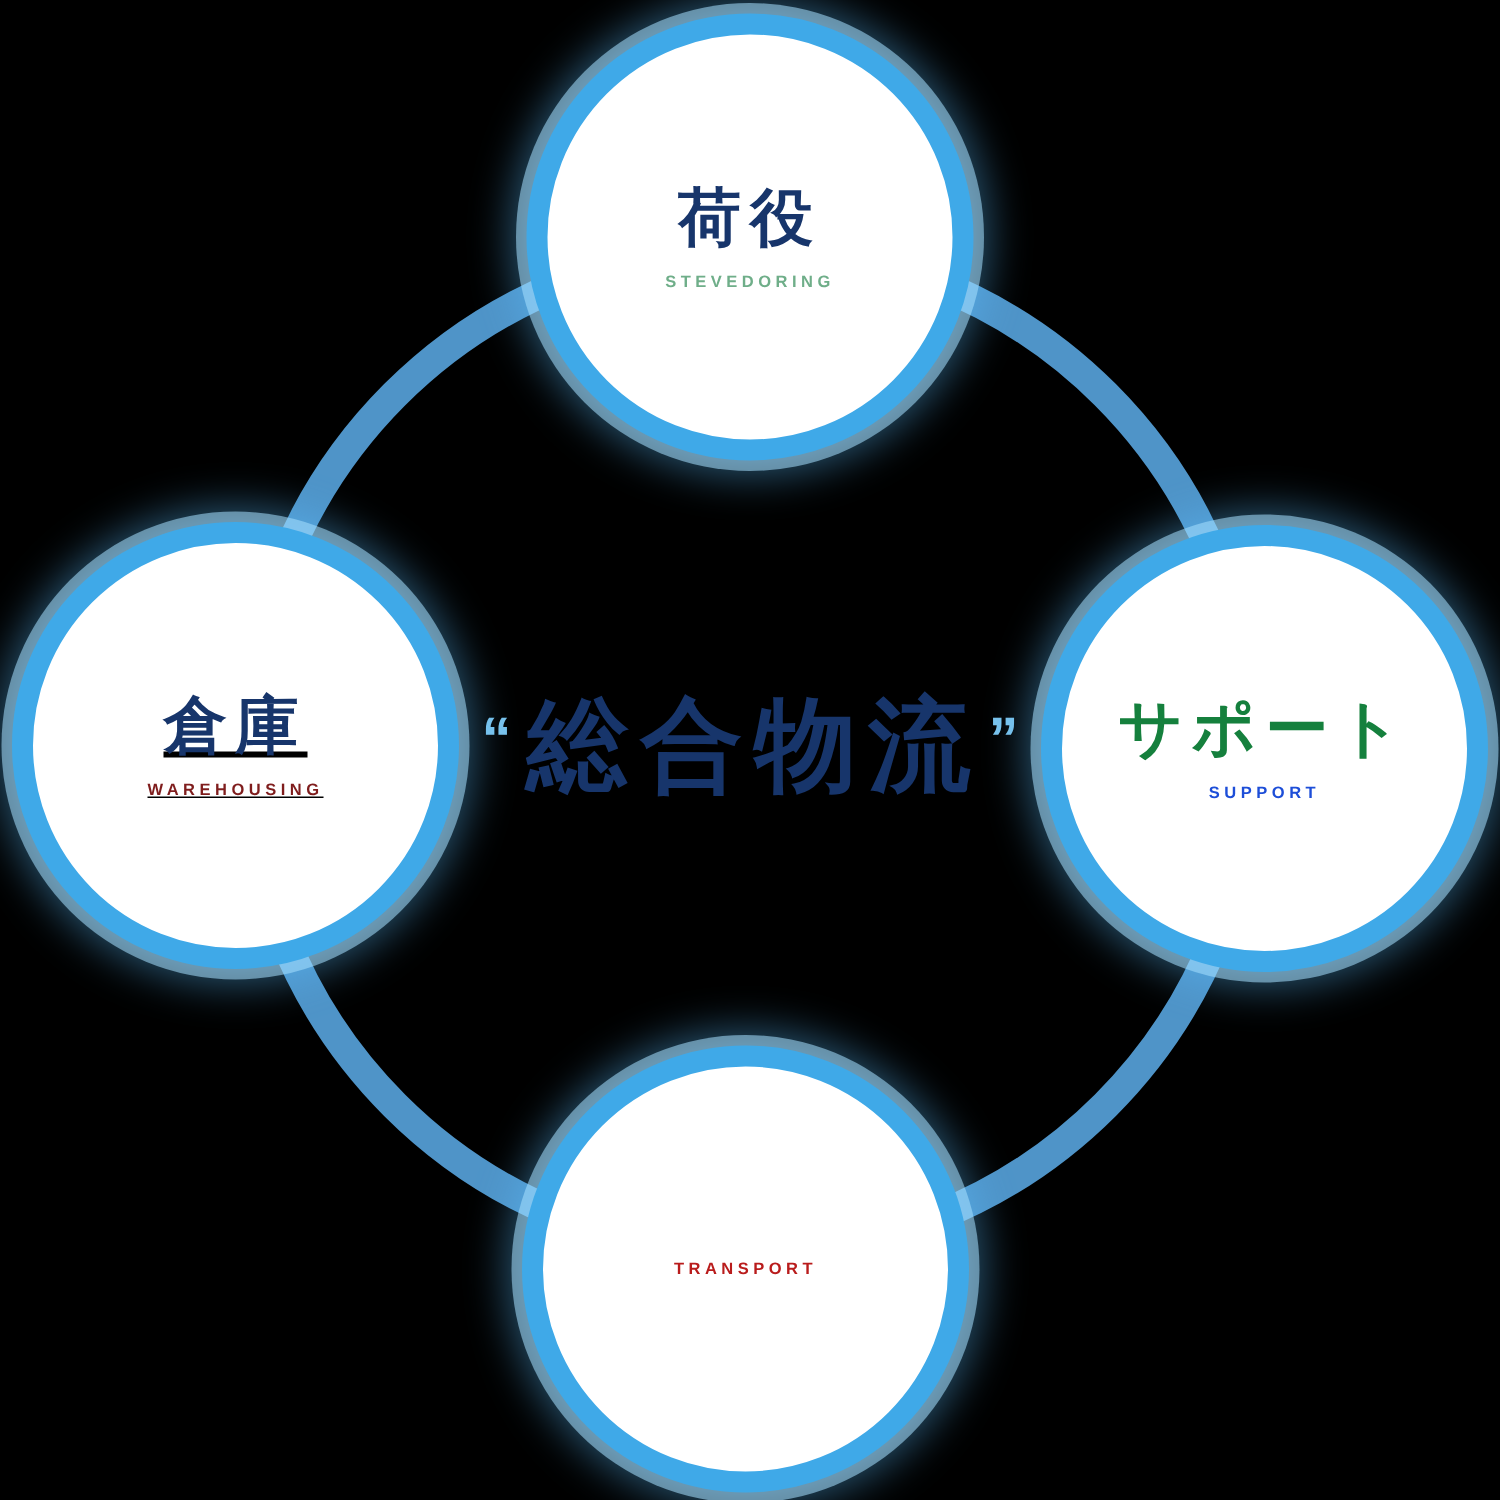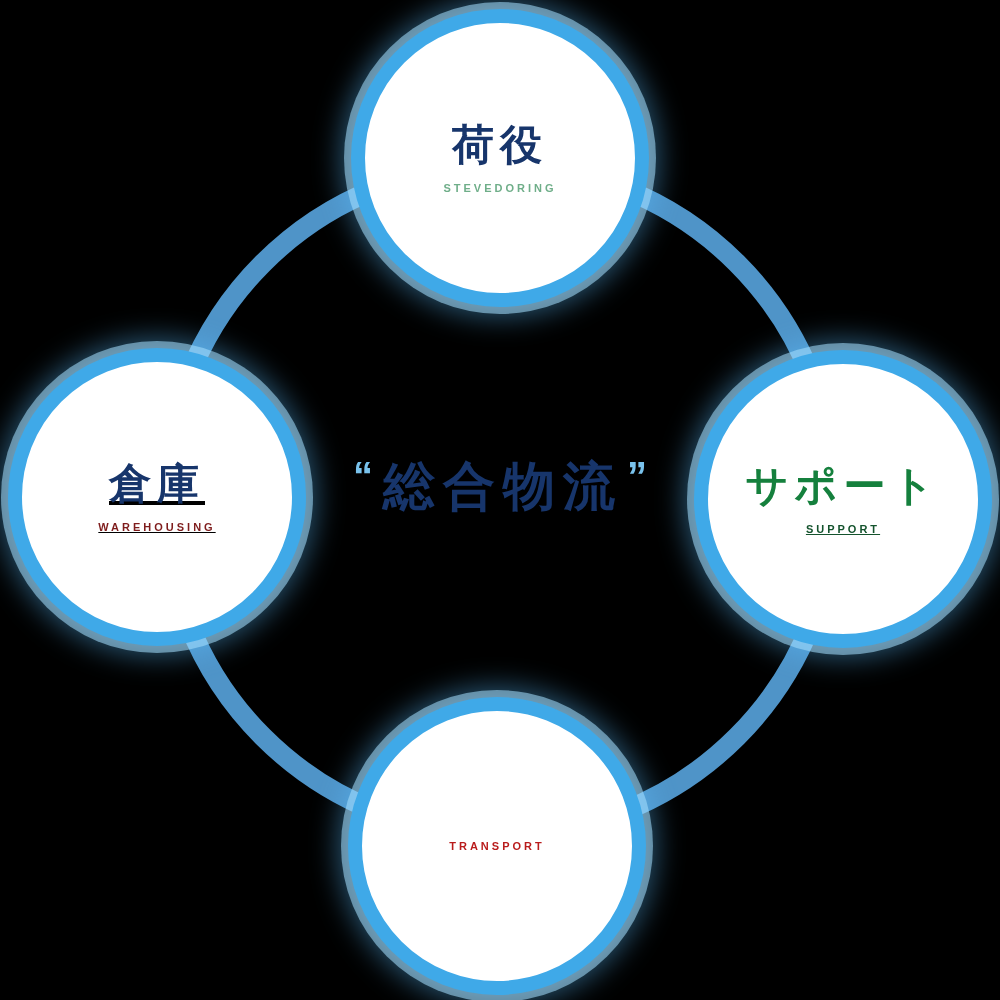--- a/index.html
+++ b/index.html
@@ -71,21 +71,21 @@
   
   .center-title {
     position: absolute;
     left: 0;
     top: 452px;
     width: 1000px;
     text-align: center;
     z-index: 1;
   }
   .center-title .main {
-    font-size: 52px;
+    font-size: 68px;
     font-weight: bold;
     color: #17356b;
     letter-spacing: 8px;
   }
   .center-title .quote {
     font-size: 40px;
     font-weight: bold;
     color: #79c2ec;
     vertical-align: 14px;
     letter-spacing: 0;
@@ -100,21 +100,21 @@
 
   <div class="connector-ring"></div>
 
   <div class="node pos-top">
     <div class="node-label" style="color: rgb(23, 53, 107);">荷役</div>
     <div class="node-sublabel" style="color: rgb(111, 174, 137);">STEVEDORING</div>
   </div>
 
   <div class="node pos-right">
     <div class="node-label" style="color: #15803d;">サポート</div>
-    <div class="node-sublabel" style="color: #14532d; text-decoration: underline;">SUPPORT</div>
+    <div class="node-sublabel" style="color: #1d4ed8;">SUPPORT</div>
   </div>
 
   <div class="node pos-bottom">
     <div class="node-sublabel" style="color: #b91c1c;">TRANSPORT</div>
   </div>
 
   <div class="node pos-left">
     <div class="node-label" style="color: rgb(23, 53, 107);">倉庫</div>
     <div class="node-sublabel" style="color: #7f1d1d;">WAREHOUSING</div>
   </div>

